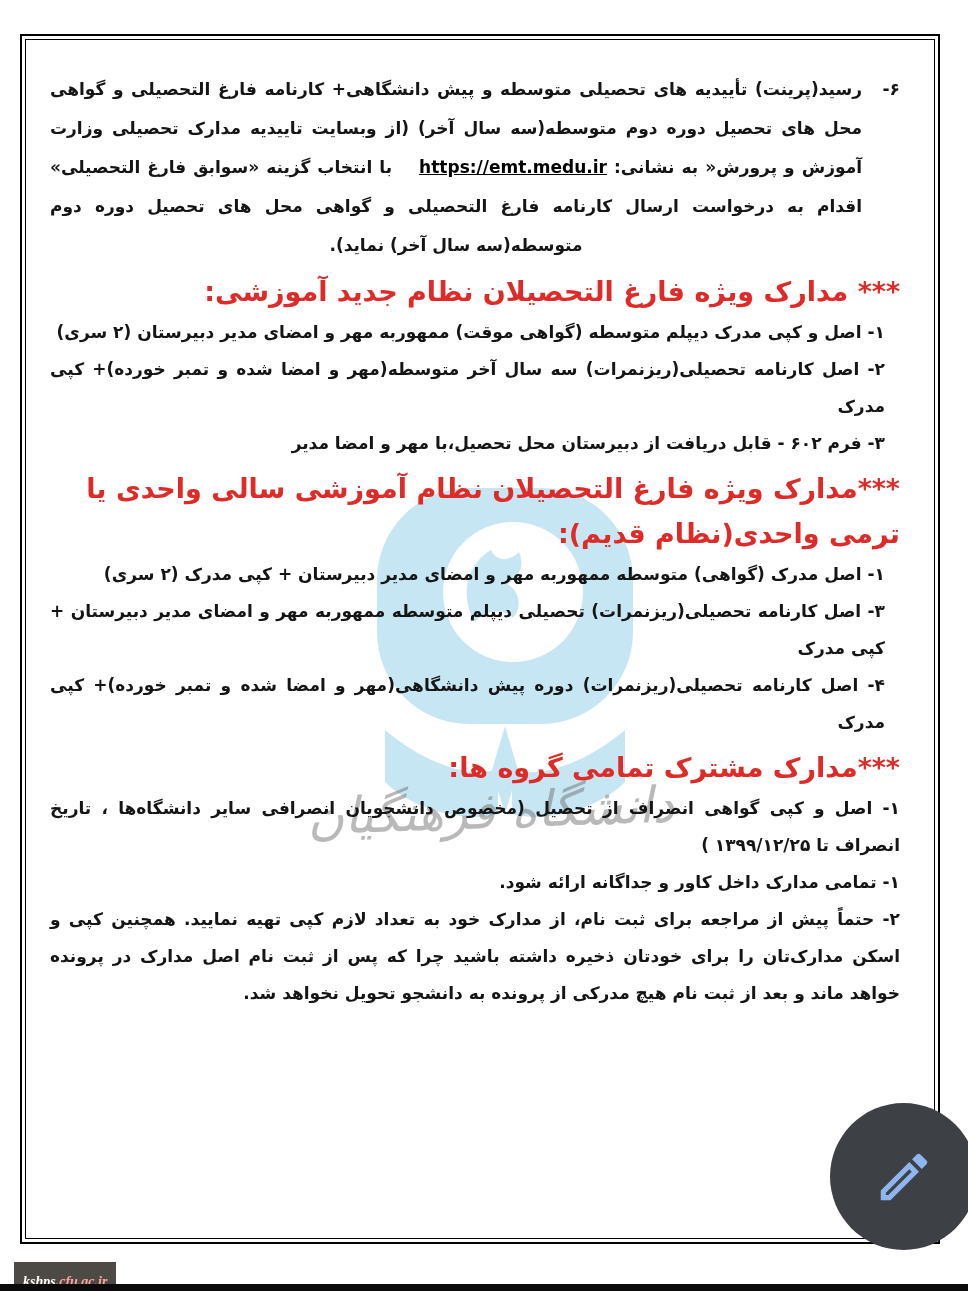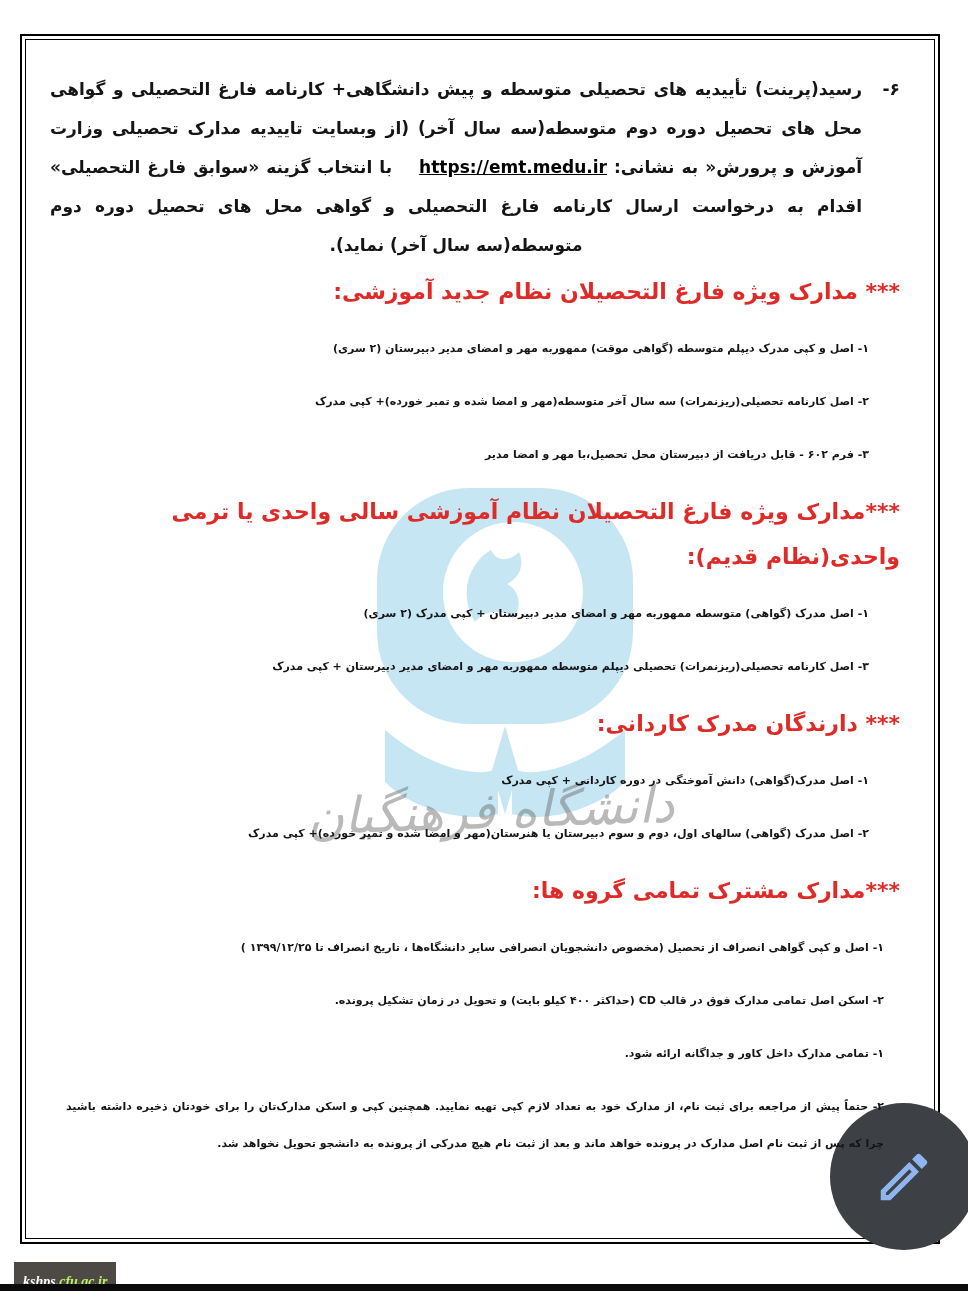--- a/index.html
+++ b/index.html
@@ -28,25 +28,25 @@
     font-size:17px;line-height:39px;
     text-align:justify;text-align-last:center;
   }
   .intro-number{position:absolute;right:0;top:0;}
   .link{
     color:#000;text-decoration:underline;font-weight:bold;
     direction:ltr;unicode-bidi:isolate;margin-left:20px;
   }
   
   .sec-title{
-    margin:4px 0 0 0;font-size:22px;line-height:45px;
+    margin:4px 0 0 0;font-size:27px;line-height:45px;
     color:#df2b28;text-align:right;font-weight:bold;
   }
   .item{
-    margin:16px;font-size:11px;line-height:37px;text-align:justify;
+    margin:0;font-size:17px;line-height:37px;text-align:justify;
   }
   .indent{padding-right:15px;}
   
   .watermark-logo{
     position:absolute;left:328px;top:440px;width:302px;height:340px;
     z-index:0;pointer-events:none;
   }
   .watermark-script{
     position:absolute;left:100px;top:742px;width:730px;z-index:1;
     font-family:"DejaVu Serif","Liberation Serif",serif;
@@ -55,21 +55,21 @@
     transform:rotate(-2deg);pointer-events:none;white-space:nowrap;
   }
   
   .site-badge{
     position:absolute;left:14px;top:1262px;height:20px;
     background:#4d4a45;padding:10px 9px;display:flex;align-items:center;
     font-family:"Liberation Serif","DejaVu Serif",serif;
     font-style:italic;font-weight:bold;font-size:14px;direction:ltr;
   }
   .badge-prefix{color:#ffffff;}
-  .badge-domain{color:#bef264;}
+  .badge-domain{color:#fca5a5;}
   .bottom-bar{
     position:absolute;left:0;top:1284px;width:968px;height:7px;background:#0b0b0b;
   }
   
   .fab{
     position:absolute;left:830px;top:1103px;width:147px;height:147px;
     border:none;border-radius:50%;background:#3d4145;
     display:flex;align-items:center;justify-content:center;
     cursor:pointer;padding:0;
   }
@@ -107,32 +107,27 @@
         <h2 class="sec-title">*** مدارک ویژه فارغ التحصیلان نظام جدید آموزشی:</h2>
         <p class="item indent">۱-  اصل و کپی مدرک دیپلم متوسطه (گواهی موقت) ممهوربه مهر و امضای مدیر دبیرستان (۲ سری)</p>
         <p class="item indent">۲-  اصل کارنامه تحصیلی(ریزنمرات) سه سال آخر متوسطه(مهر و امضا شده و تمبر خورده)+ کپی مدرک</p>
         <p class="item indent">۳-  فرم ۶۰۲ - قابل دریافت از دبیرستان محل تحصیل،با مهر و امضا مدیر</p>
       </section>
 
       <section>
         <h2 class="sec-title">***مدارک ویژه فارغ التحصیلان نظام آموزشی سالی واحدی یا ترمی واحدی(نظام قدیم):</h2>
         <p class="item indent">۱-  اصل مدرک (گواهی) متوسطه ممهوربه مهر و امضای مدیر دبیرستان + کپی مدرک (۲ سری)</p>
         <p class="item indent">۳-  اصل کارنامه تحصیلی(ریزنمرات) تحصیلی دیپلم متوسطه ممهوربه مهر و امضای مدیر دبیرستان + کپی مدرک</p>
+        <p class="item indent">۴-  اصل کارنامه تحصیلی(ریزنمرات) دوره پیش دانشگاهی(مهر و امضا شده و تمبر خورده)+ کپی مدرک</p>
       </section>
 
-      <section>
-        <h2 class="sec-title">*** دارندگان مدرک کاردانی:</h2>
-        <p class="item indent">۱-  اصل مدرک(گواهی) دانش آموختگی در دوره کاردانی + کپی مدرک</p>
-        <p class="item indent">۲-  اصل مدرک (گواهی) سالهای اول، دوم و سوم دبیرستان یا هنرستان(مهر و امضا شده و تمبر خورده)+ کپی مدرک</p>
-      </section>
 
       <section>
         <h2 class="sec-title">***مدارک مشترک تمامی گروه ها:</h2>
         <p class="item">۱- اصل و کپی  گواهی انصراف از تحصیل (مخصوص دانشجویان انصرافی سایر دانشگاه‌ها ، تاریخ انصراف تا ۱۳۹۹/۱۲/۲۵ )</p>
-        <p class="item">۲-  اسکن اصل تمامی مدارک فوق در قالب  CD (حداکثر ۴۰۰ کیلو بایت) و تحویل در زمان تشکیل پرونده.</p>
       </section>
 
       <section>
         <p class="item">۱- تمامی مدارک داخل کاور و جداگانه ارائه شود.</p>
         <p class="item">۲- حتماً پیش از مراجعه برای ثبت نام، از مدارک خود به تعداد لازم کپی تهیه نمایید. همچنین کپی و اسکن مدارک‌تان را برای خودتان ذخیره داشته باشید چرا که پس از ثبت نام اصل مدارک در پرونده خواهد ماند و بعد از ثبت نام هیچ مدرکی از پرونده به دانشجو تحویل نخواهد شد.</p>
       </section>
 
     </div>
   </div>
 </div>

